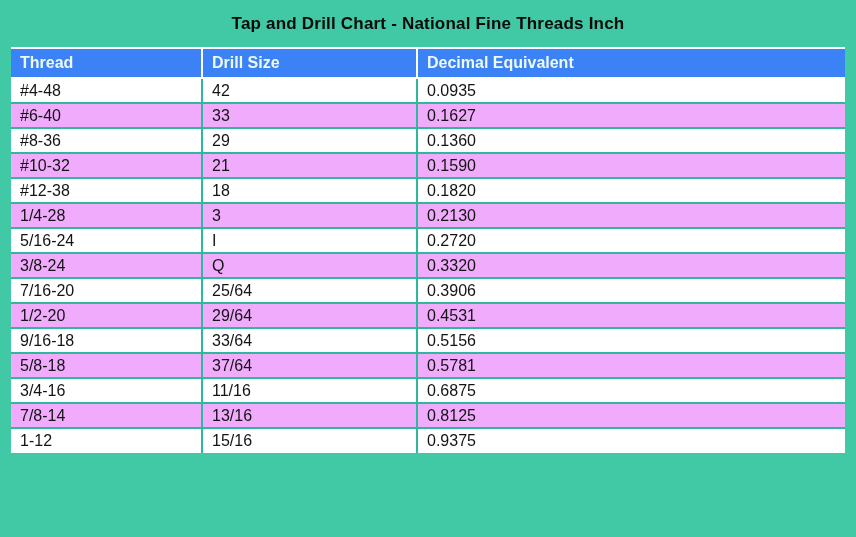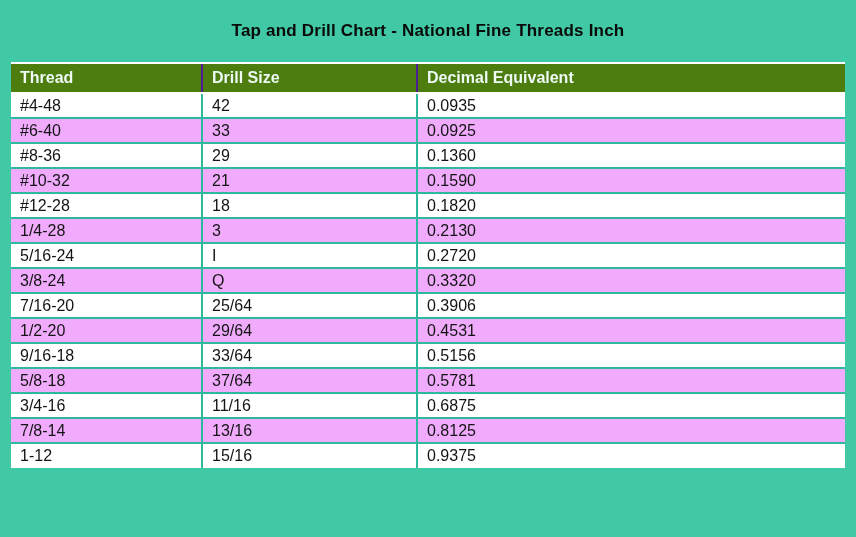--- a/index.html
+++ b/index.html
@@ -10,21 +10,21 @@
   }
   .frame {
     width: 856px;
     height: 537px;
     box-sizing: border-box;
     background: #41c8a4;
     padding: 0 11px 13px 11px;
     overflow: hidden;
   }
   .title-bar {
-    height: 62px;
+    height: 47px;
     display: flex;
     align-items: center;
     justify-content: center;
   }
   .title-bar h1 {
     margin: 0;
     font-size: 17px;
     font-weight: bold;
     color: #0a0a0a;
     letter-spacing: 0.2px;
@@ -33,31 +33,31 @@
     width: 834px;
     border-collapse: collapse;
     table-layout: fixed;
   }
   table.tapdrill col.c1 { width: 191px; }
   table.tapdrill col.c2 { width: 215px; }
   table.tapdrill col.c3 { width: 428px; }
 
   table.tapdrill thead tr { height: 30px; }
   table.tapdrill thead th {
-    background: #4d7c0f;
+    background: #3b82f6;
     color: #eefaf5;
     font-size: 16px;
     font-weight: bold;
     text-align: left;
     padding: 0 0 0 9px;
     border-top: 2px solid #ffffff;
     border-bottom: 2px solid #ffffff;
   }
   table.tapdrill thead th + th {
-    border-left: 2px solid #4c1d95;
+    border-left: 2px solid #ffffff;
   }
 
   table.tapdrill tbody tr { height: 25px; background: #ffffff; }
   table.tapdrill tbody tr.stripe { background: #f0abfc; }
   table.tapdrill tbody td {
     font-size: 16px;
     color: #141414;
     padding: 0 0 0 9px;
     border-bottom: 2px solid #2eb99c;
     white-space: nowrap;
@@ -90,34 +90,34 @@
     </thead>
     <tbody>
         <tr>
           <td>#4-48</td>
           <td>42</td>
           <td>0.0935</td>
         </tr>
         <tr class="stripe">
           <td>#6-40</td>
           <td>33</td>
-          <td>0.0925</td>
+          <td>0.1627</td>
         </tr>
         <tr>
           <td>#8-36</td>
           <td>29</td>
           <td>0.1360</td>
         </tr>
         <tr class="stripe">
           <td>#10-32</td>
           <td>21</td>
           <td>0.1590</td>
         </tr>
         <tr>
-          <td>#12-28</td>
+          <td>#12-38</td>
           <td>18</td>
           <td>0.1820</td>
         </tr>
         <tr class="stripe">
           <td>1/4-28</td>
           <td>3</td>
           <td>0.2130</td>
         </tr>
         <tr>
           <td>5/16-24</td>

